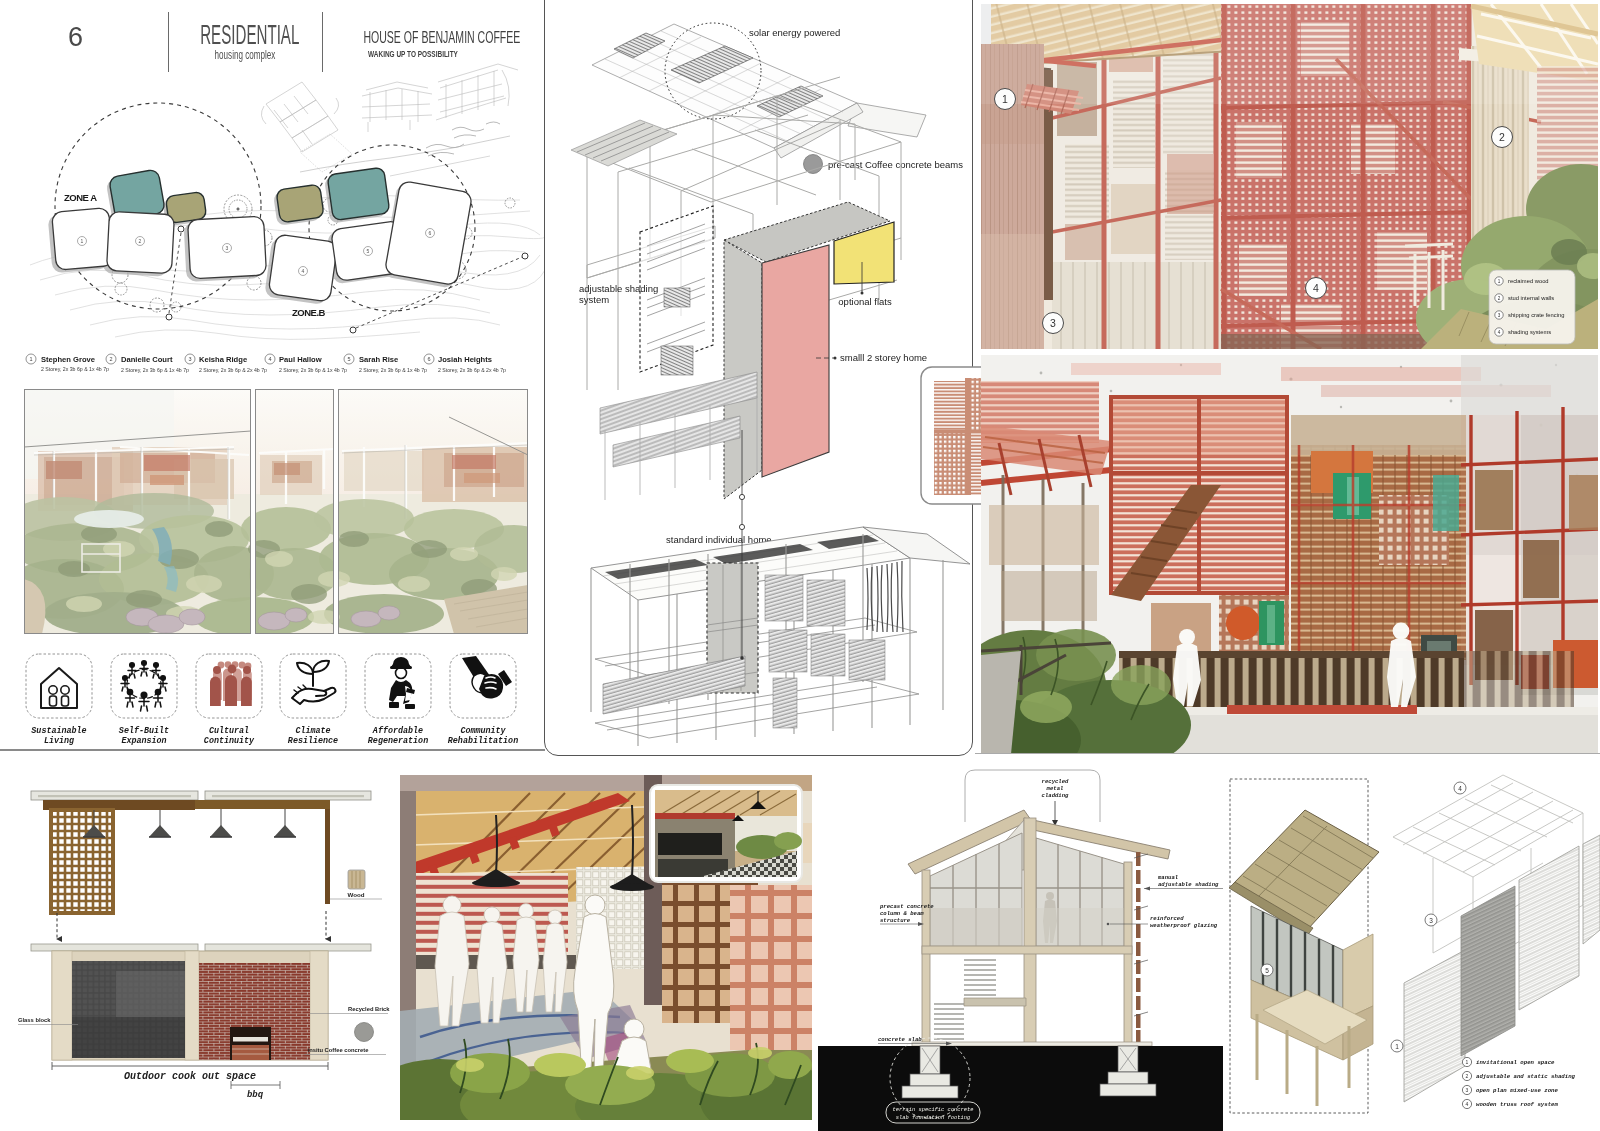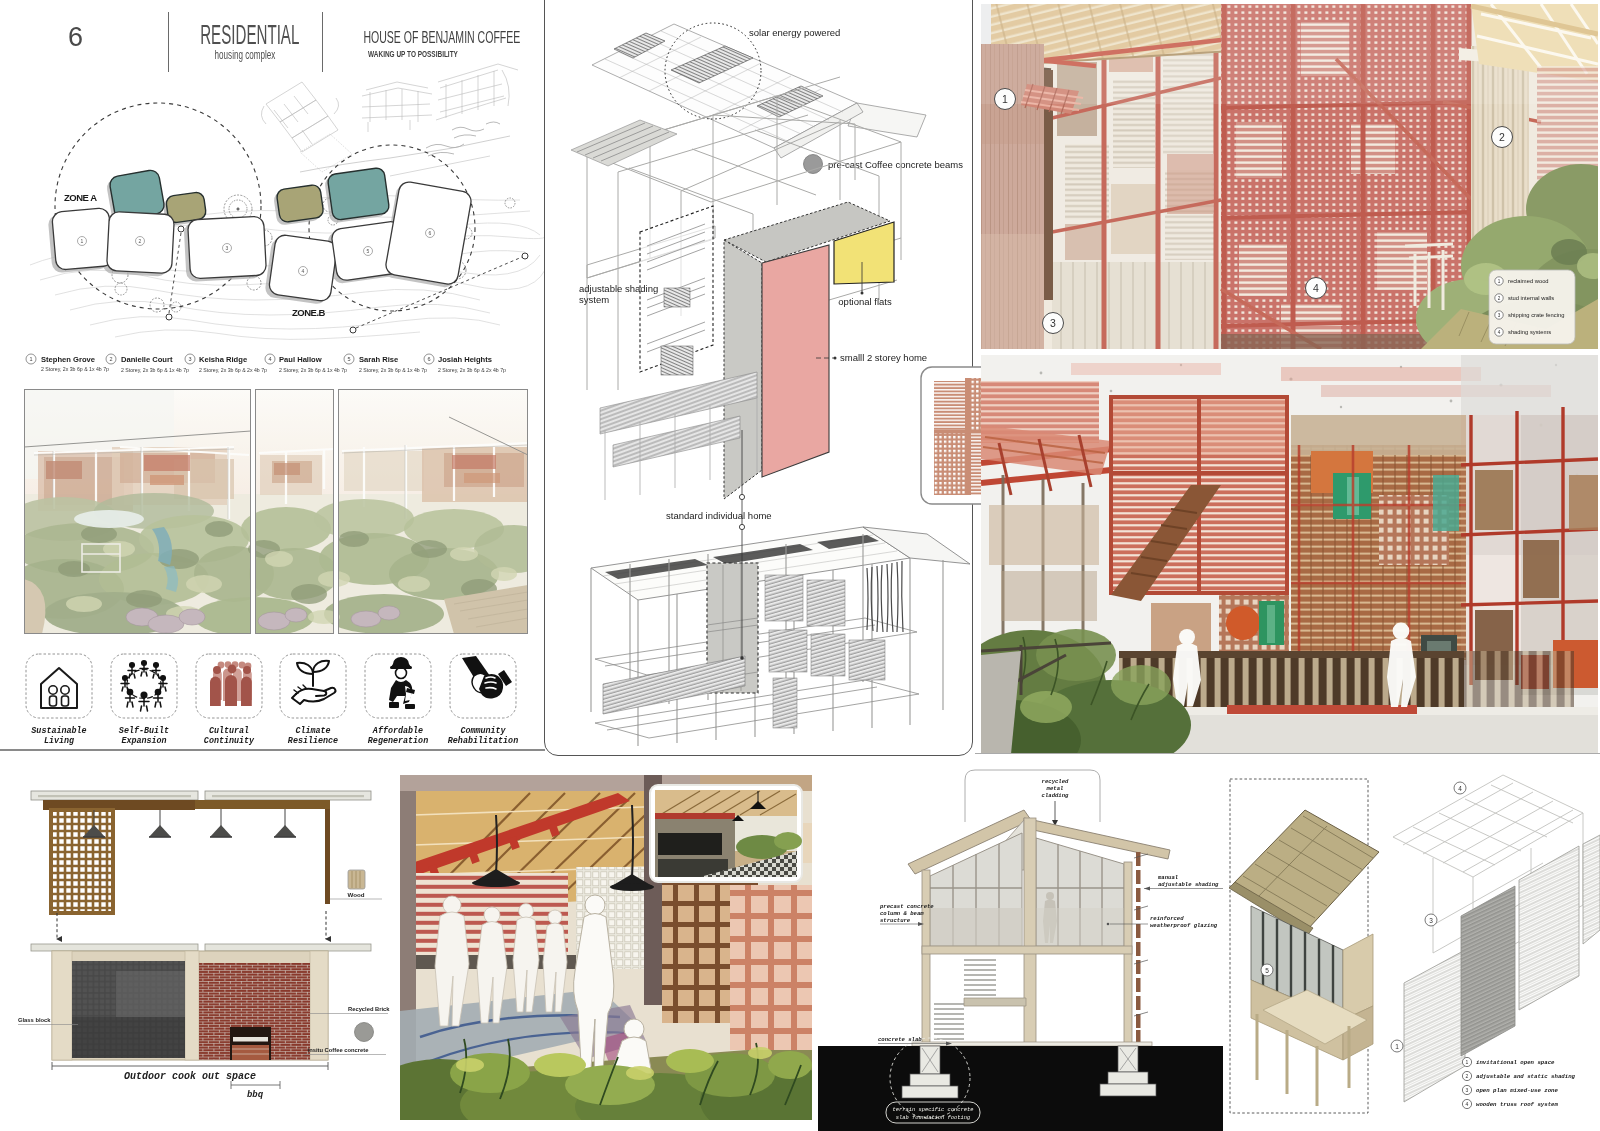--- a/index.html
+++ b/index.html
@@ -649,21 +649,21 @@
       <line x1="130" y1="414" x2="130" y2="488"></line>
           <line x1="165" y1="406" x2="165" y2="480"></line>
       <line x1="212" y1="396" x2="212" y2="472"></line>
     </g>
   </g>
 
   <line x1="197" y1="430" x2="197" y2="520" stroke="#333" stroke-width="0.8"></line>
   <circle cx="197" cy="497" r="2.6" fill="#fff" stroke="#333" stroke-width="0.9"></circle>
 </svg>
 
-<div class="abs" style="left:666px;top:510px;font-size:9.5px;color:#222;">standard individual home</div>
+<div class="abs" style="left:666px;top:534px;font-size:9.5px;color:#222;">standard individual home</div>
 
 <svg id="midbot" class="abs" style="left:545px;top:520px;" width="425" height="235" viewBox="0 0 425 235">
   <defs>
     <pattern id="crateh2" width="3.6" height="3.6" patternUnits="userSpaceOnUse" patternTransform="rotate(-16)">
       <rect width="3.6" height="3.6" fill="#fff"></rect>
       <line x1="0" y1="1" x2="3.6" y2="1" stroke="#666" stroke-width="0.9"></line>
       <line x1="0" y1="2.8" x2="3.6" y2="2.8" stroke="#999" stroke-width="0.4"></line>
     </pattern>
   </defs>
 

